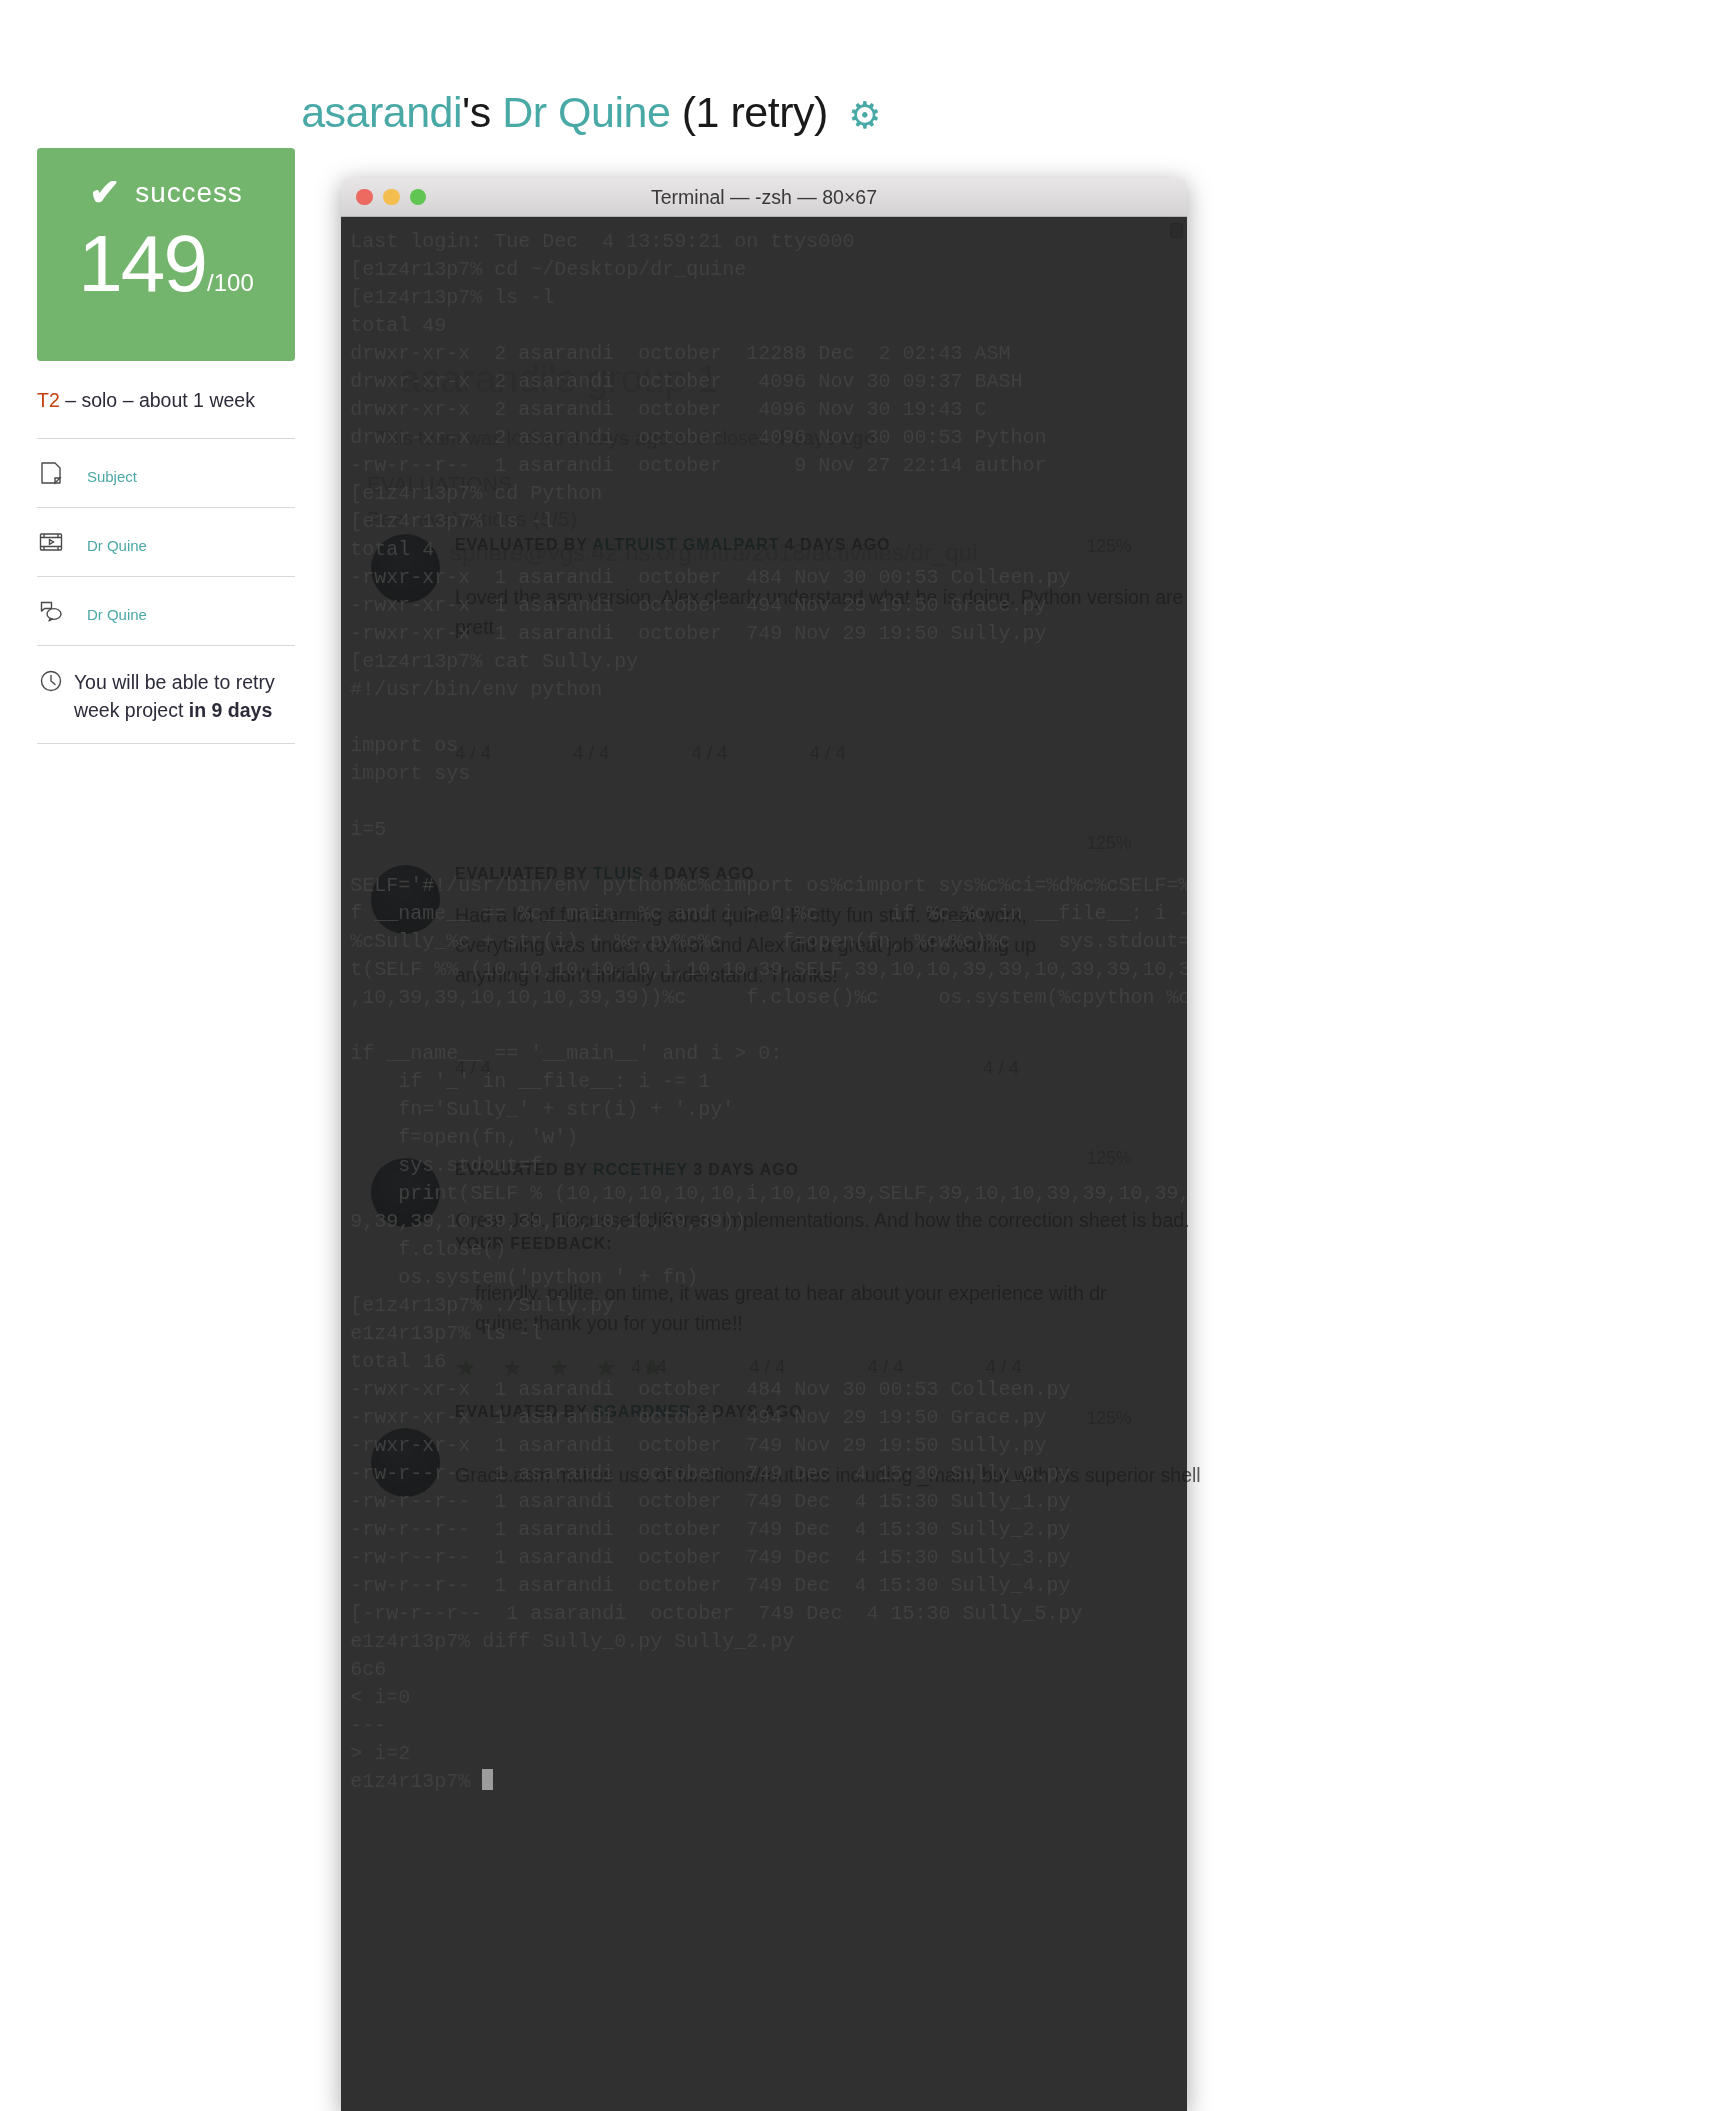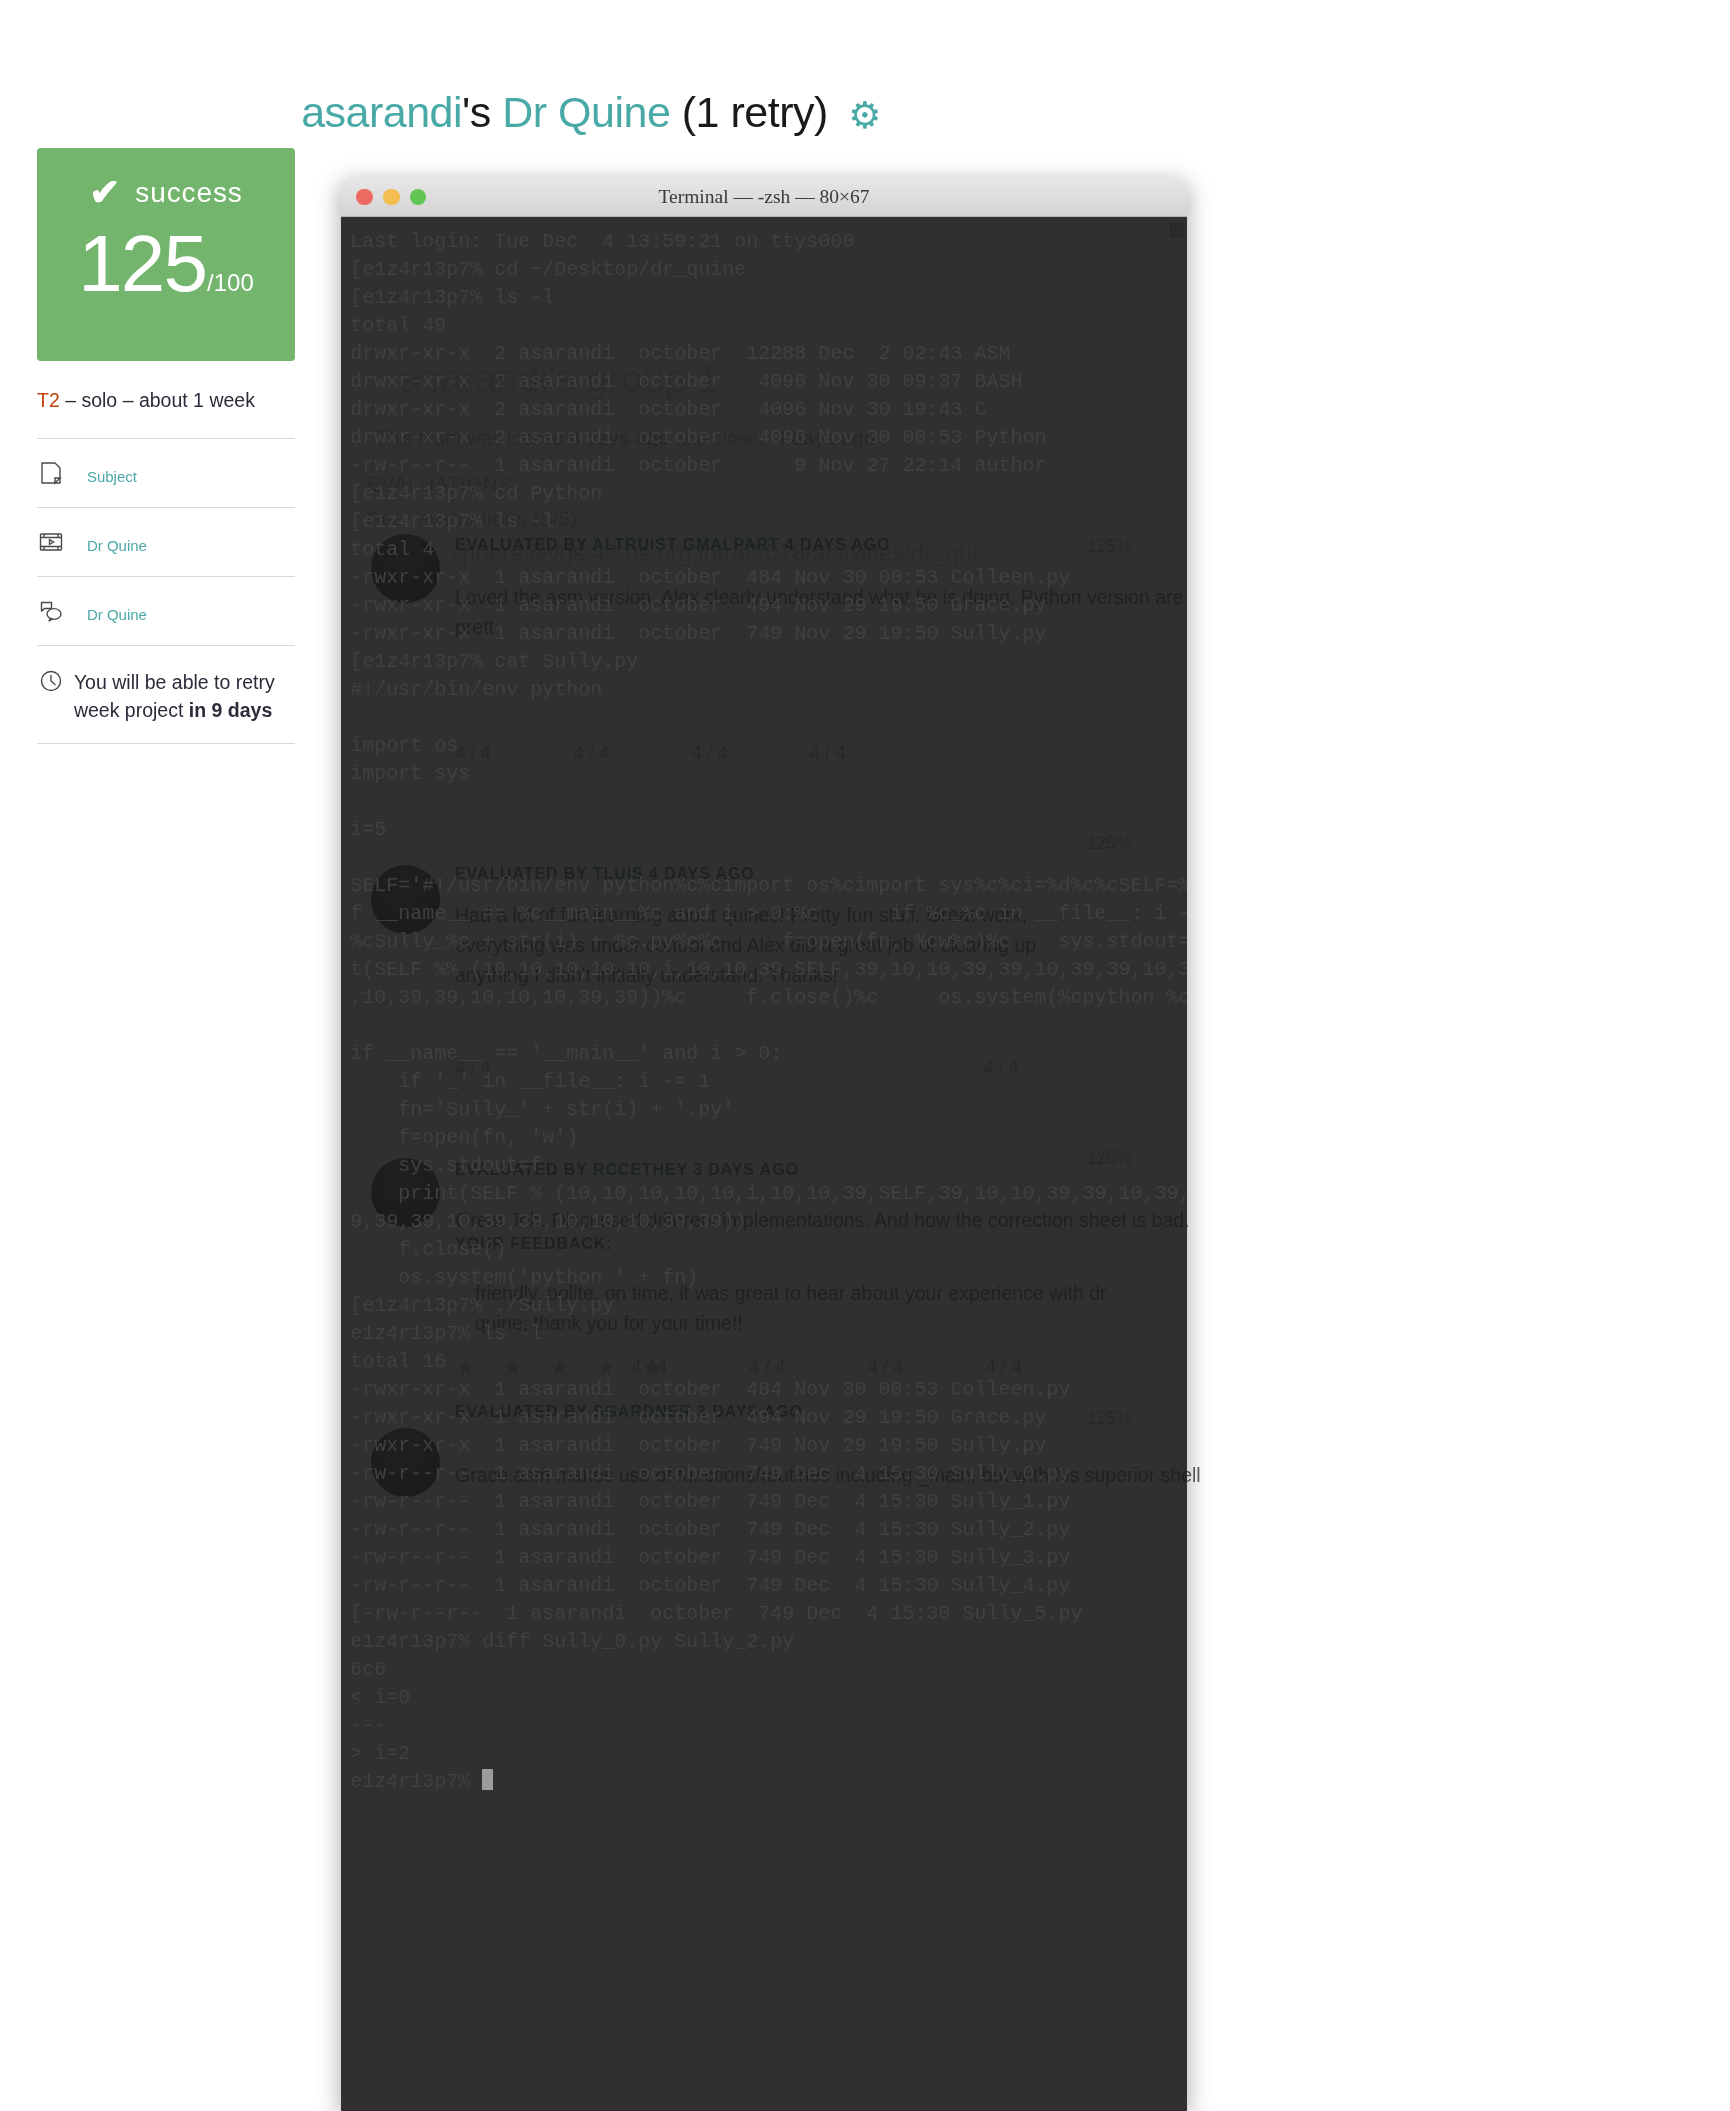--- a/index.html
+++ b/index.html
@@ -108,21 +108,21 @@
     display: flex; align-items: center; position: relative;
   }
   #lights { display: flex; gap: 10.2px; margin-left: 15px; }
   .light { width: 16.7px; height: 16.7px; border-radius: 50%; }
   .light.red { background: #ec6a5f; }
   .light.yellow { background: #f4bd4f; }
   .light.green { background: #61c554; }
   #term-title {
     position: absolute; left: 0; right: 0; text-align: center;
     font-size: 19.5px; color: #3a3a3a; font-weight: 400;
-    font-family: Liberation Serif, serif;
+    font-family: Liberation Sans, sans-serif;
   }
   #scroll-thumb {
     position: absolute; right: 3.7px; top: 45px; width: 13px; height: 15px;
     background: #c9c9c9; border: 0.9px solid #9e9e9e; border-radius: 1.9px;
   }
   #term-body {
     position: absolute; top: 39px; left: 0; right: 0; bottom: 0;
     background: rgba(26,26,26,0.90);
     padding: 11px 9.3px 0 9.3px;
   }
@@ -242,21 +242,21 @@
   </div>
 
   <div id="sidebar">
 
     <div id="success-card">
       <div id="success-row">
         <span id="check-icon">✔</span>
         <span id="success-label">success</span>
       </div>
       <div id="score-row">
-        <span id="score-value">125</span>
+        <span id="score-value">149</span>
         <span id="score-total">/100</span>
       </div>
     </div>
 
     <div id="meta-line">
       <span class="team-tag">T2</span><span> – solo – about 1 week</span>
     </div>
 
     <div class="divider"></div>
 

